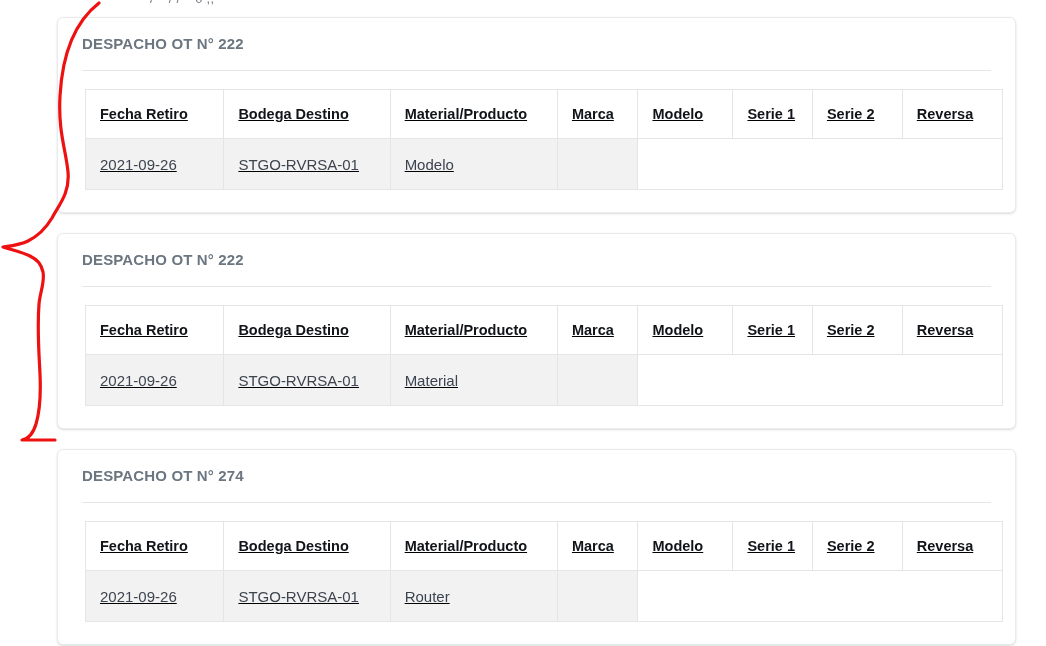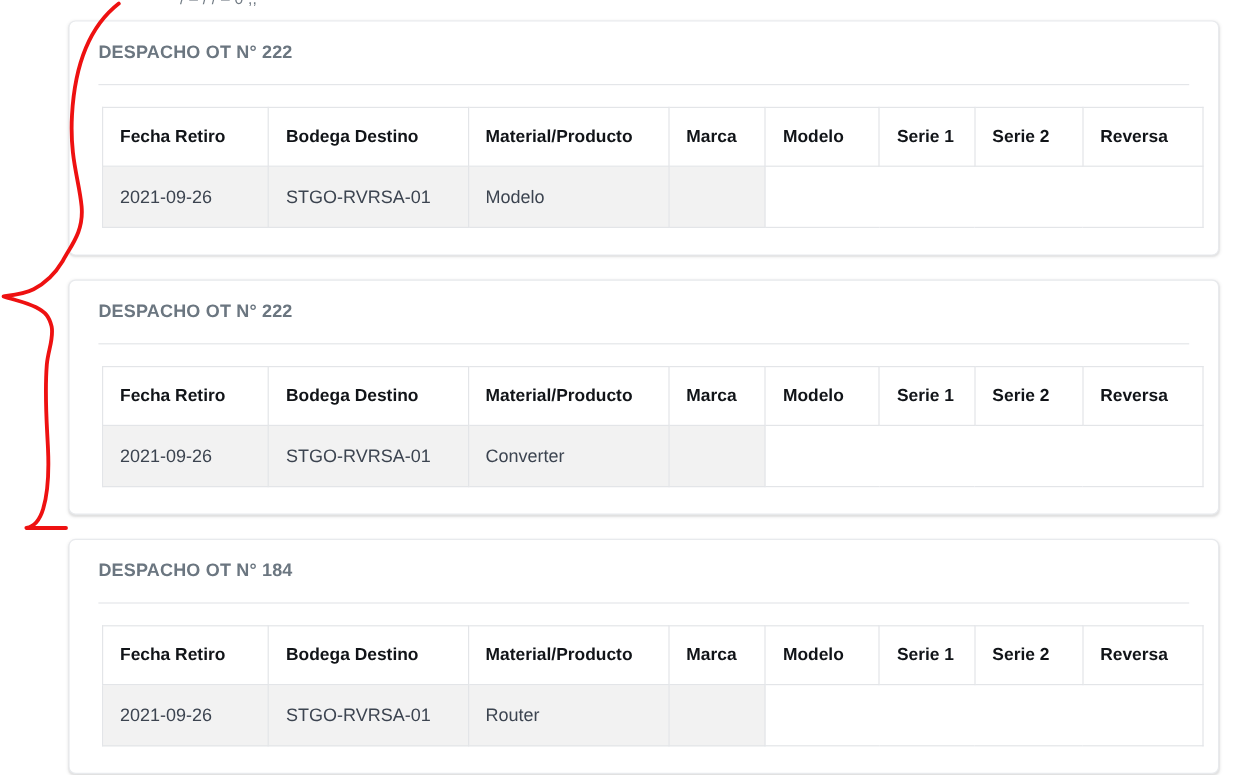--- a/index.html
+++ b/index.html
@@ -69,20 +69,21 @@
     margin: 0;
   }
   .card-divider {
     height: 1px;
     background: #e4e6e9;
     margin: 17px 0 0 0;
   }
 
   .card-body {
     padding: 18px 27px 22px 27px;
+    text-decoration: underline;
   }
 
   table.dispatch-table {
     border-collapse: collapse;
     width: 918px;
     table-layout: fixed;
     font-size: 14.5px;
   }
   table.dispatch-table th,
   table.dispatch-table td {
@@ -209,32 +210,32 @@
               <th>Modelo</th>
               <th>Serie 1</th>
               <th>Serie 2</th>
               <th>Reversa</th>
             </tr>
           </thead>
           <tbody>
             <tr>
               <td>2021-09-26</td>
               <td>STGO-RVRSA-01</td>
-              <td>Converter</td>
+              <td>Material</td>
               <td></td>
               <td class="blank-merged" colspan="4"></td>
             </tr>
           </tbody>
         </table>
       </div>
     </div>
 
     <div class="card">
       <div class="card-header">
-        <div class="card-title">DESPACHO OT N° 184</div>
+        <div class="card-title">DESPACHO OT N° 274</div>
         <div class="card-divider"></div>
       </div>
       <div class="card-body">
         <table class="dispatch-table">
           <colgroup>
             <col class="c-fecha">
               <col class="c-bodega">
               <col class="c-material">
               <col class="c-marca">
             <col class="c-modelo">

